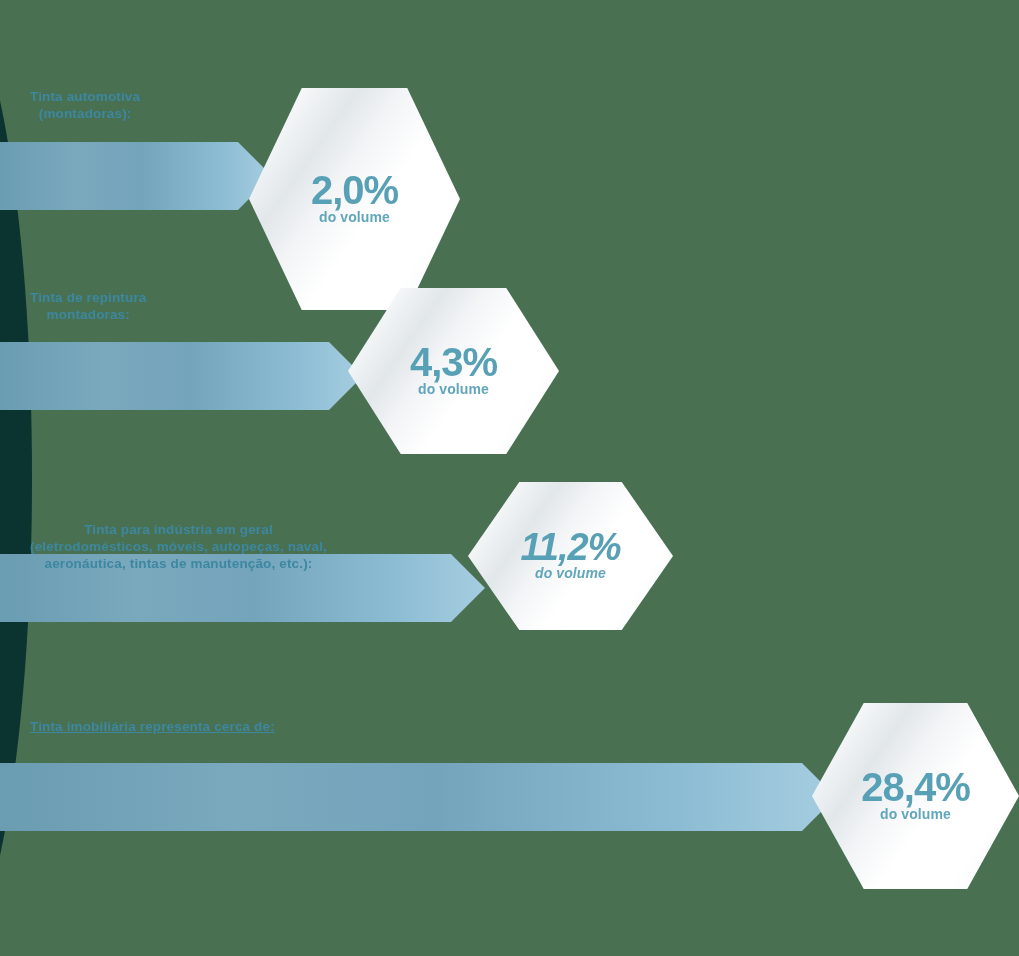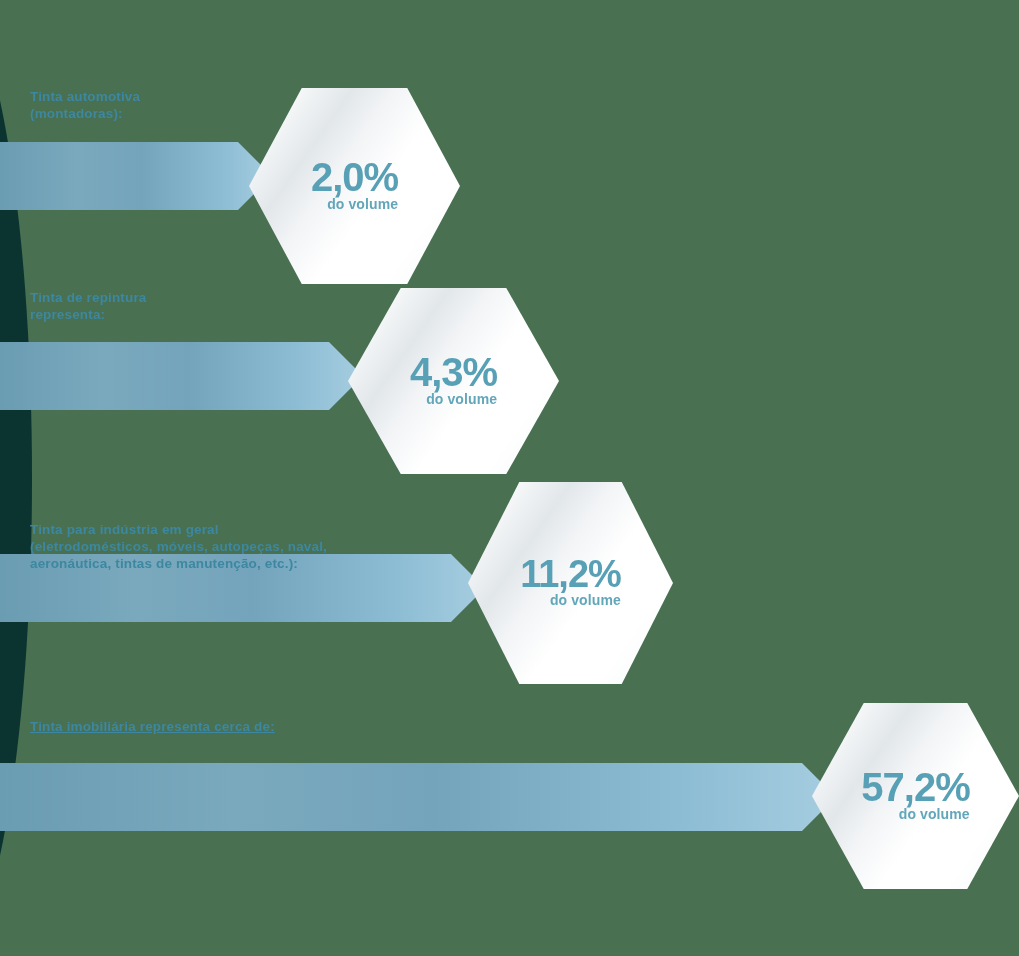--- a/index.html
+++ b/index.html
@@ -1,16 +1,16 @@
 <!DOCTYPE html>
 <html><head>
 <meta charset="utf-8">
 <title>Distribuição do volume de tintas</title>
 <style>
-  * { box-sizing: border-box; margin: 0; padding: 0; }
+  * { box-sizing: border-box; margin: 0; padding: 0; text-align: center; }
 
   html, body {
     width: 1019px;
     height: 956px;
     overflow: hidden;
   }
 
   body {
     background: #487051;
     font-family: "Liberation Sans", sans-serif;
@@ -119,35 +119,35 @@
     font-weight: bold;
     display: block;
     line-height: 1;
     letter-spacing: 0.1px;
   }
 
   
   #row-1 { top: 88px; }
   #row-1 .row-label { top: 0px; }
   #row-1 .bar, #row-1 .bar-shadow { top: 54px; width: 272px; }
-  #row-1 .hex { left: 249px; top: 0px; width: 211px; height: 196px; }
+  #row-1 .hex { left: 249px; top: 0px; width: 211px; height: 222px; }
   #row-1 .hex-pct { font-size: 40px; }
   #row-1 .hex-sub { font-size: 14px; }
 
   #row-2 { top: 289px; }
   #row-2 .row-label { top: 0px; }
   #row-2 .bar, #row-2 .bar-shadow { top: 53px; width: 363px; }
-  #row-2 .hex { left: 348px; top: -1px; width: 211px; height: 186px; }
+  #row-2 .hex { left: 348px; top: -1px; width: 211px; height: 166px; }
   #row-2 .hex-pct { font-size: 40px; }
   #row-2 .hex-sub { font-size: 14px; }
 
   #row-3 { top: 483px; }
   #row-3 .row-label { top: 0px; margin-top: 38px; }
   #row-3 .bar, #row-3 .bar-shadow { top: 71px; width: 485px; }
-  #row-3 .hex { left: 468px; top: -1px; width: 205px; height: 202px; }
+  #row-3 .hex { left: 468px; top: -1px; width: 205px; height: 148px; font-style: italic; }
   #row-3 .hex-pct { font-size: 38px; }
   #row-3 .hex-sub { font-size: 14px; }
 
   #row-4 { top: 718px; }
   #row-4 .row-label { top: 0px; text-decoration: underline; }
   #row-4 .bar, #row-4 .bar-shadow { top: 45px; width: 836px; }
   #row-4 .hex { left: 812px; top: -15px; width: 207px; height: 186px; }
   #row-4 .hex-pct { font-size: 40px; }
   #row-4 .hex-sub { font-size: 14px; }
 </style>
@@ -166,21 +166,21 @@
     <div class="hex">
       <div class="hex-inner">
         <span class="hex-pct">2,0%</span>
         <span class="hex-sub">do volume</span>
       </div>
     </div>
   </div>
 
   <div class="row" id="row-2">
     <div class="row-label">Tinta de repintura
-representa:</div>
+montadoras:</div>
     <div class="bar-shadow"></div>
     <div class="bar"></div>
     <div class="hex">
       <div class="hex-inner">
         <span class="hex-pct">4,3%</span>
         <span class="hex-sub">do volume</span>
       </div>
     </div>
   </div>
 
@@ -197,19 +197,19 @@
       </div>
     </div>
   </div>
 
   <div class="row" id="row-4">
     <div class="row-label">Tinta imobiliária representa cerca de:</div>
     <div class="bar-shadow"></div>
     <div class="bar"></div>
     <div class="hex">
       <div class="hex-inner">
-        <span class="hex-pct">57,2%</span>
+        <span class="hex-pct">28,4%</span>
         <span class="hex-sub">do volume</span>
       </div>
     </div>
   </div>
 
 </div>
 
 </body></html>

